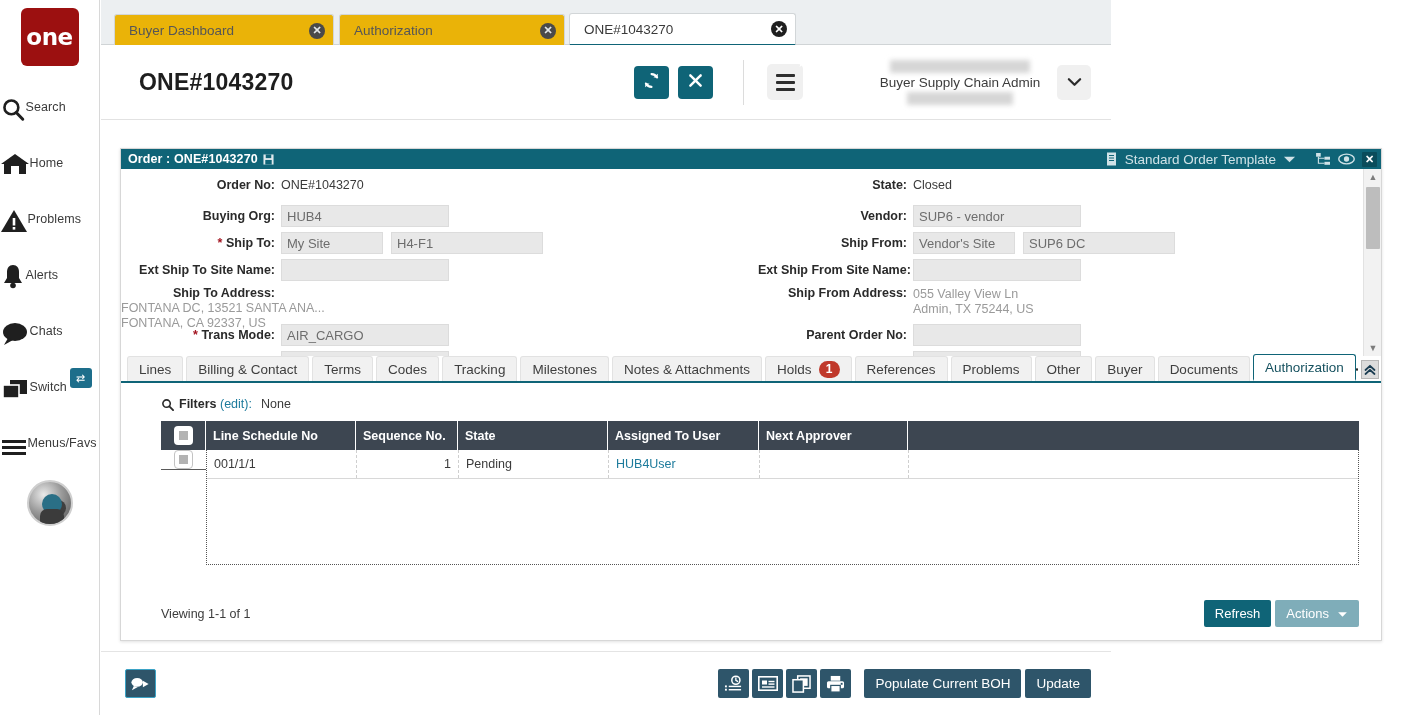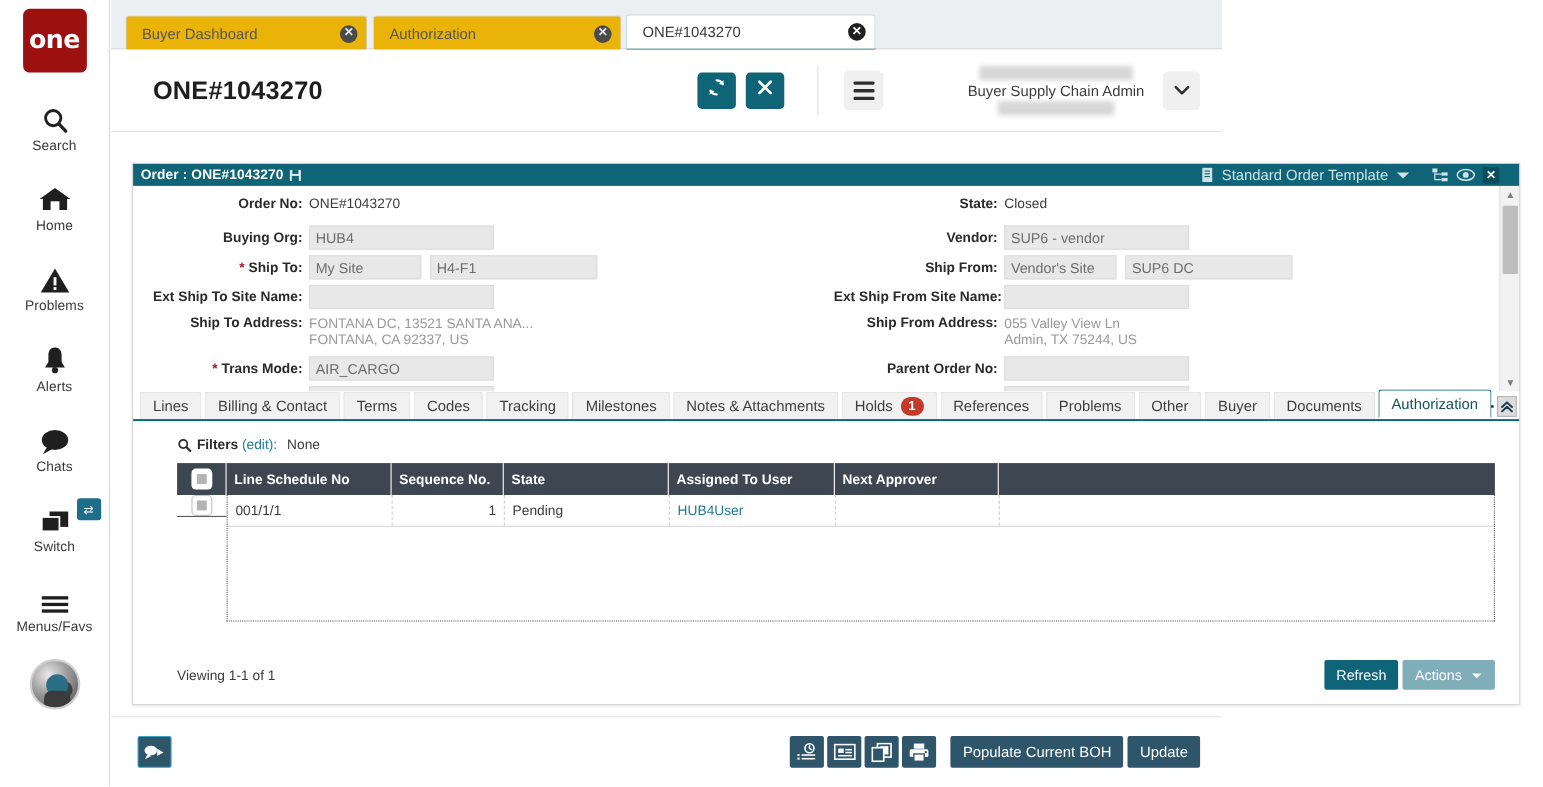--- a/index.html
+++ b/index.html
@@ -18,21 +18,21 @@
     display: flex; flex-direction: column; align-items: center;
   }
   .brand-logo {
     width: 58px; height: 58px; background: #9c1010; border-radius: 6px;
     margin-top: 8px; display: flex; align-items: center; justify-content: center;
     color: #fff; font-size: 23px; font-weight: 700; letter-spacing: -0.5px;
     font-family: "DejaVu Sans", sans-serif;
   }
   .nav-item {
     width: 100px; margin-top: 22px;
-    display: flex; flex-direction: column; align-items: center;
+    display: flex; flex-direction: row; align-items: center;
     cursor: pointer; position: relative;
   }
   .nav-item .ico { height: 34px; display: flex; align-items: flex-end; justify-content: center; color: #2b2b2b; }
   .nav-label { font-size: 12.5px; color: #3a3a3a; margin-top: 3px; letter-spacing: .1px; }
   .switch-badge {
     position: absolute; right: 8px; top: 0px;
     width: 22px; height: 20px; background: #1d6e8b; border-radius: 3px;
     color: #fff; font-size: 11px; display: flex; align-items: center; justify-content: center;
   }
   .avatar {
@@ -118,21 +118,21 @@
   .hdr-pad { width: 20px; }
 
   
   .order-panel {
     position: absolute; left: 120px; top: 148px; width: 1262px; height: 493px;
     background: #fff; border: 1px solid #d7d7d7;
     box-shadow: 0 1px 3px rgba(0,0,0,.12);
   }
   .panel-title {
     height: 20px; background: #0f6477; color: #fff;
-    display: flex; align-items: center; padding: 0 18px 0 7px;
+    display: flex; align-items: center; padding: 0 4px 0 7px;
     font-size: 12.5px; font-weight: 700;
   }
   .panel-title .ttl { letter-spacing: .1px; }
   .pt-right { margin-left: auto; display: flex; align-items: center; gap: 7px; }
   .tmpl-name { font-size: 13.5px; font-weight: 400; color: #cfe2e7; }
   .pt-icon { color: #cfe2e7; display: flex; align-items: center; cursor: pointer; }
   .pt-close {
     width: 15px; height: 15px; background: #0a4c5b; color: #fff;
     display: flex; align-items: center; justify-content: center;
     font-size: 11px; font-weight: 700; border-radius: 1px; cursor: pointer;
@@ -543,21 +543,21 @@
           </div>
           <div class="fcol">
             <div class="flabel lbl-R">Ext Ship From Site Name:</div>
             <div class="finput" style="width:168px;">
               <span></span>
             </div>
           </div>
         </div>
 
         <div class="frow" style="height:38px;">
-          <div class="fcol" style="width:637px; align-items:flex-start;">
+          <div class="fcol" style="width:637px; align-items:flex-start;flex-direction:column;">
             <div class="flabel lbl-L">Ship To Address:</div>
             <div class="addr-lines">
               <div>FONTANA DC, 13521 SANTA ANA...</div>
               <div>FONTANA, CA 92337, US</div>
             </div>
           </div>
           <div class="fcol" style="align-items:flex-start;">
             <div class="flabel lbl-R">Ship From Address:</div>
             <div class="addr-lines">
               <div>055 Valley View Ln</div>

